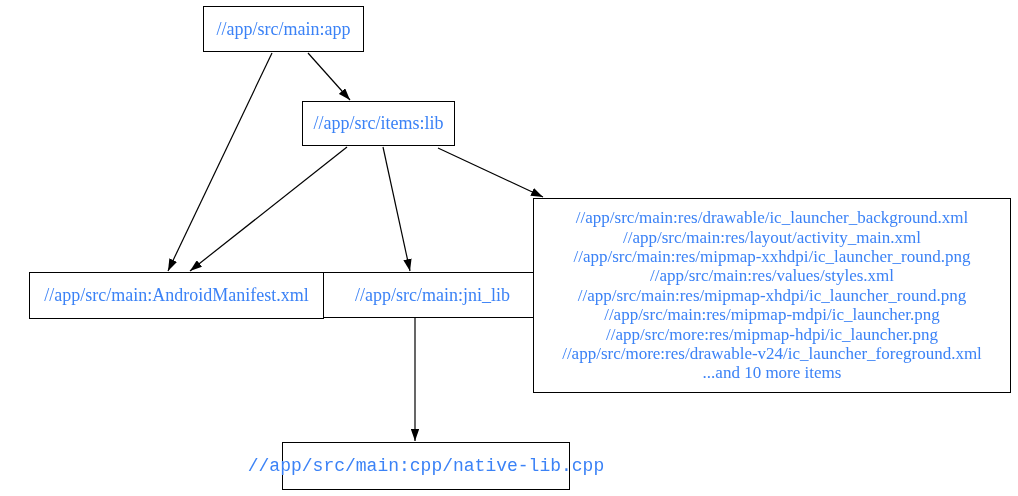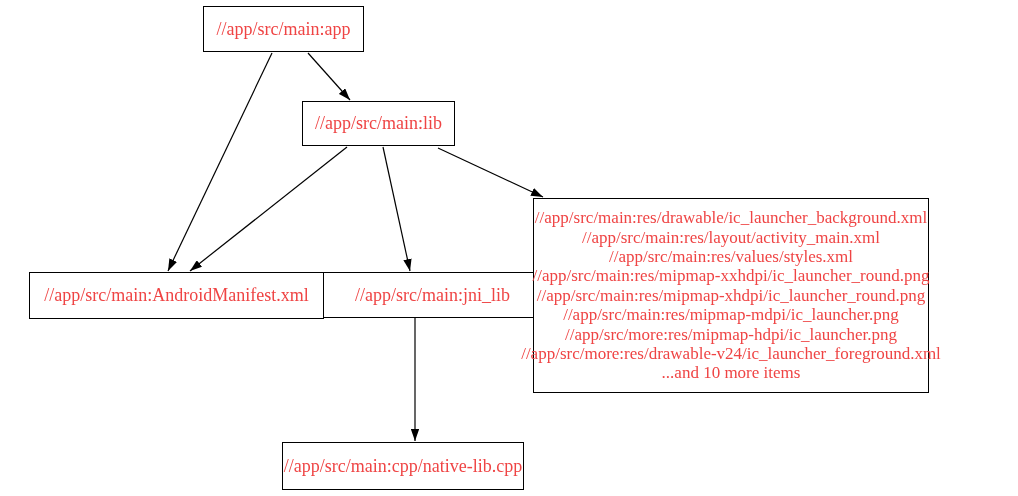--- a/index.html
+++ b/index.html
@@ -6,21 +6,21 @@
     margin: 0;
     padding: 0;
     background: #ffffff;
   }
   .canvas {
     position: relative;
     width: 1018px;
     height: 496px;
     background: #ffffff;
     font-family: "Liberation Serif", "DejaVu Serif", serif;
-    color: #ef4444;
+    color: #3b82f6;
     overflow: hidden;
   }
   .edge-layer {
     position: absolute;
     left: 0;
     top: 0;
     width: 1018px;
     height: 496px;
   }
   .node {
@@ -37,22 +37,22 @@
   }
   .node-multiline {
     flex-direction: column;
     font-size: 17px;
     line-height: 19.4px;
   }
   .node-app      { left: 203px; top: 6px;   width: 161px; height: 46px; }
   .node-lib      { left: 302px; top: 101px; width: 153px; height: 45px; }
   .node-manifest { left: 5px;   top: 272px; width: 295px; height: 47px; margin-left: 24px; }
   .node-jni      { left: 323px; top: 272px; width: 219px; height: 46px; }
-  .node-res      { left: 533px; top: 198px; width: 396px; height: 195px; }
-  .node-cpp      { left: 282px; top: 442px; width: 242px; height: 48px; }
+  .node-res      { left: 533px; top: 198px; width: 478px; height: 195px; }
+  .node-cpp      { left: 282px; top: 442px; width: 288px; height: 48px; font-family: Liberation Mono, monospace; }
 </style>
 </head>
 <body>
 
 <div class="canvas">
 
   <svg class="edge-layer" width="1018" height="496" viewBox="0 0 1018 496" xmlns="http://www.w3.org/2000/svg">
     <defs>
       <marker id="arrow" viewBox="0 0 10 7" refX="10" refY="3.5" markerWidth="10" markerHeight="7" orient="auto">
         <path d="M0,0 L10,3.5 L0,7 z" fill="#000000"></path>
@@ -64,36 +64,36 @@
     <line x1="383" y1="147" x2="410" y2="271" stroke="#000000" stroke-width="1.2" marker-end="url(#arrow)"></line>
     <line x1="438" y1="148" x2="543" y2="197" stroke="#000000" stroke-width="1.2" marker-end="url(#arrow)"></line>
     <line x1="415" y1="318" x2="415" y2="441" stroke="#000000" stroke-width="1.2" marker-end="url(#arrow)"></line>
   </svg>
 
   <div class="node node-app">
     <span>//app/src/main:app</span>
   </div>
 
   <div class="node node-lib">
-    <span>//app/src/main:lib</span>
+    <span>//app/src/items:lib</span>
   </div>
 
   <div class="node node-manifest">
     <span>//app/src/main:AndroidManifest.xml</span>
   </div>
 
   <div class="node node-jni">
     <span>//app/src/main:jni_lib</span>
   </div>
 
   <div class="node node-res node-multiline">
     <span>//app/src/main:res/drawable/ic_launcher_background.xml</span>
     <span>//app/src/main:res/layout/activity_main.xml</span>
+    <span>//app/src/main:res/mipmap-xxhdpi/ic_launcher_round.png</span>
     <span>//app/src/main:res/values/styles.xml</span>
-    <span>//app/src/main:res/mipmap-xxhdpi/ic_launcher_round.png</span>
     <span>//app/src/main:res/mipmap-xhdpi/ic_launcher_round.png</span>
     <span>//app/src/main:res/mipmap-mdpi/ic_launcher.png</span>
     <span>//app/src/more:res/mipmap-hdpi/ic_launcher.png</span>
     <span>//app/src/more:res/drawable-v24/ic_launcher_foreground.xml</span>
     <span>...and 10 more items</span>
   </div>
 
   <div class="node node-cpp">
     <span>//app/src/main:cpp/native-lib.cpp</span>
   </div>

